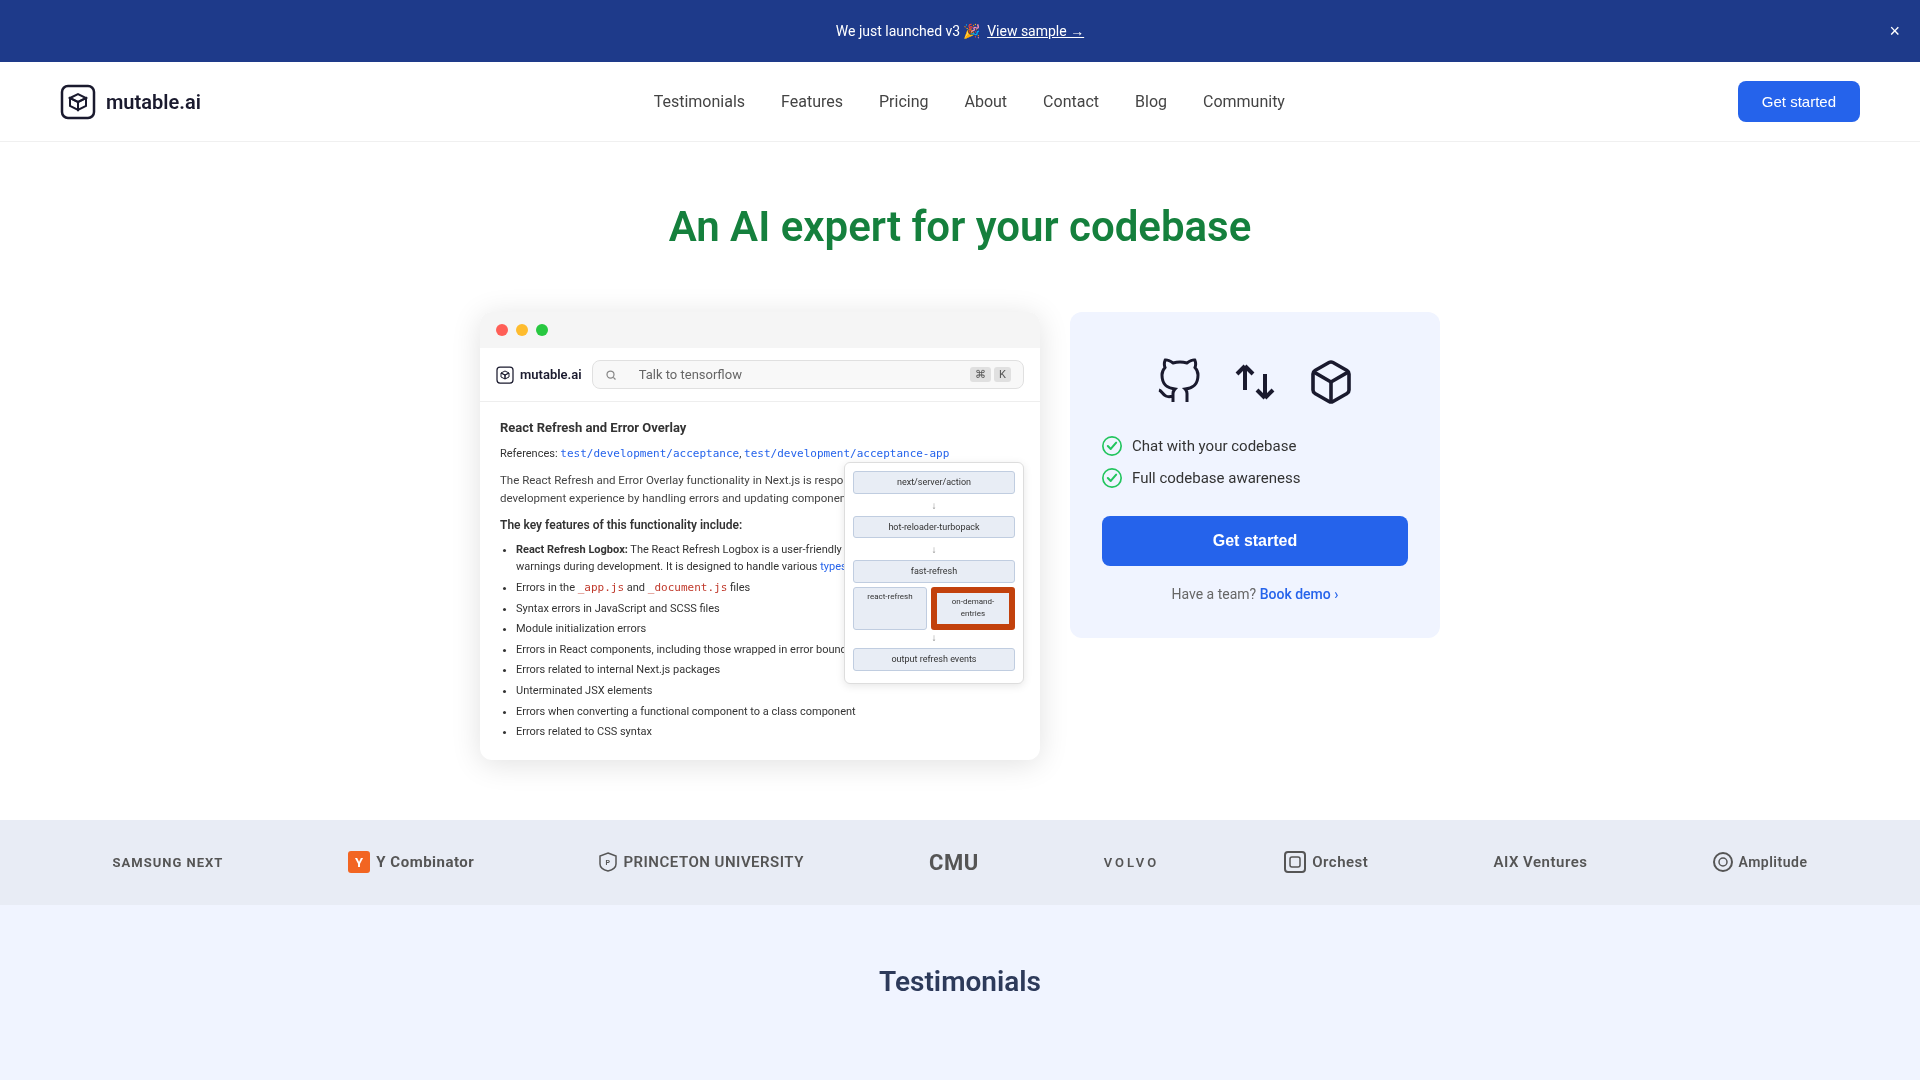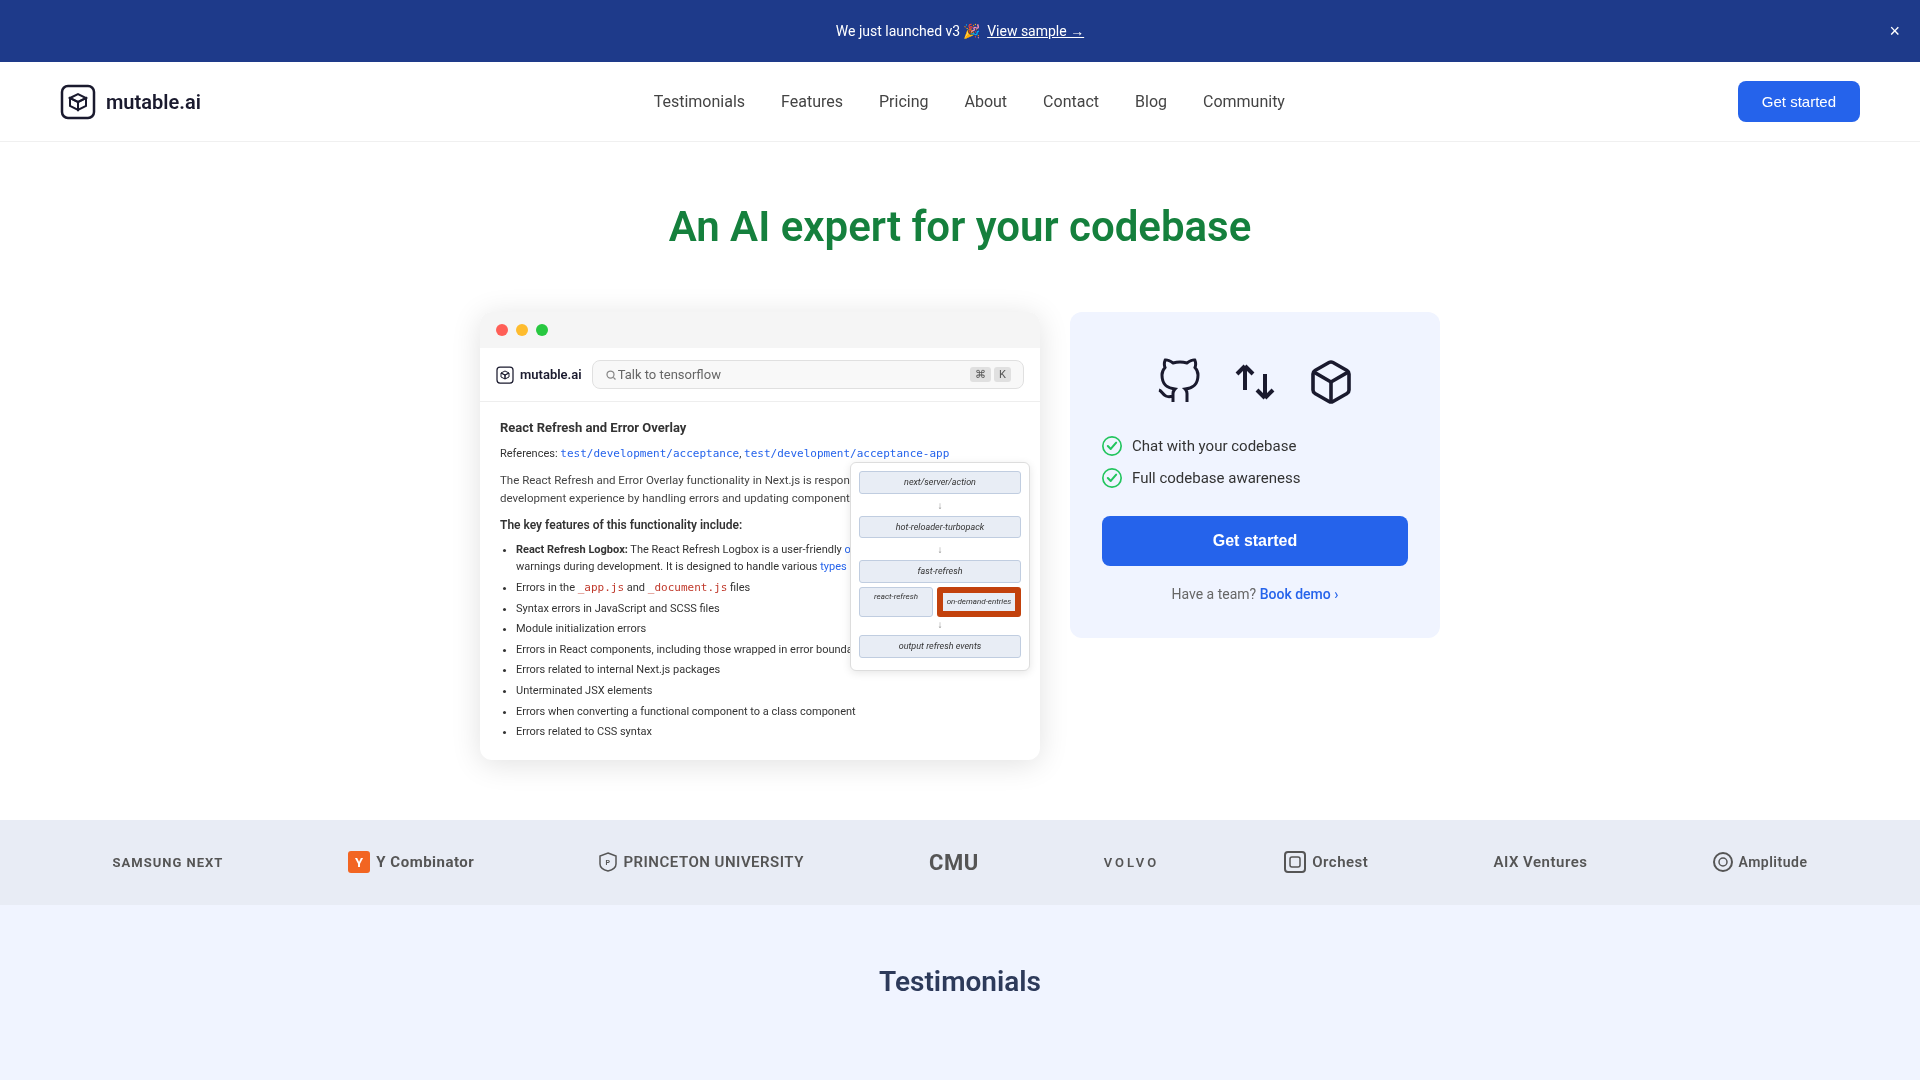--- a/index.html
+++ b/index.html
@@ -146,21 +146,21 @@
       color: #1a1a2e;
     }
     .search-bar {
       flex: 1;
       display: flex;
       align-items: center;
       background: #f8f8f8;
       border: 1px solid #e0e0e0;
       border-radius: 8px;
       padding: 6px 12px;
-      gap: 1px;
+      gap: 22px;
       font-size: 13px;
       color: #666;
     }
     .kbd-hint {
       margin-left: auto;
       display: flex;
       gap: 3px;
     }
     .kbd {
       background: #e0e0e0;
@@ -231,31 +231,30 @@
       height: 0;
       border-style: solid;
       border-width: 9px 0 9px 16px;
       border-color: transparent transparent transparent #fff;
       margin-left: 4px;
     }
 
     
     .diagram-overlay {
       position: absolute;
-      right: 10px;
+      right: 16px;
       top: 60px;
       width: 180px;
       background: #fff;
       border: 1px solid #ddd;
       border-radius: 6px;
       padding: 8px;
       font-size: 9px;
       color: #333;
       box-shadow: 0 2px 8px rgba(0,0,0,0.1);
-      font-style: italic;
     }
     .diagram-node {
       background: #e8edf5;
       border: 1px solid #c0cde0;
       border-radius: 3px;
       padding: 3px 6px;
       margin-bottom: 4px;
       font-size: 9px;
       text-align: center;
     }

